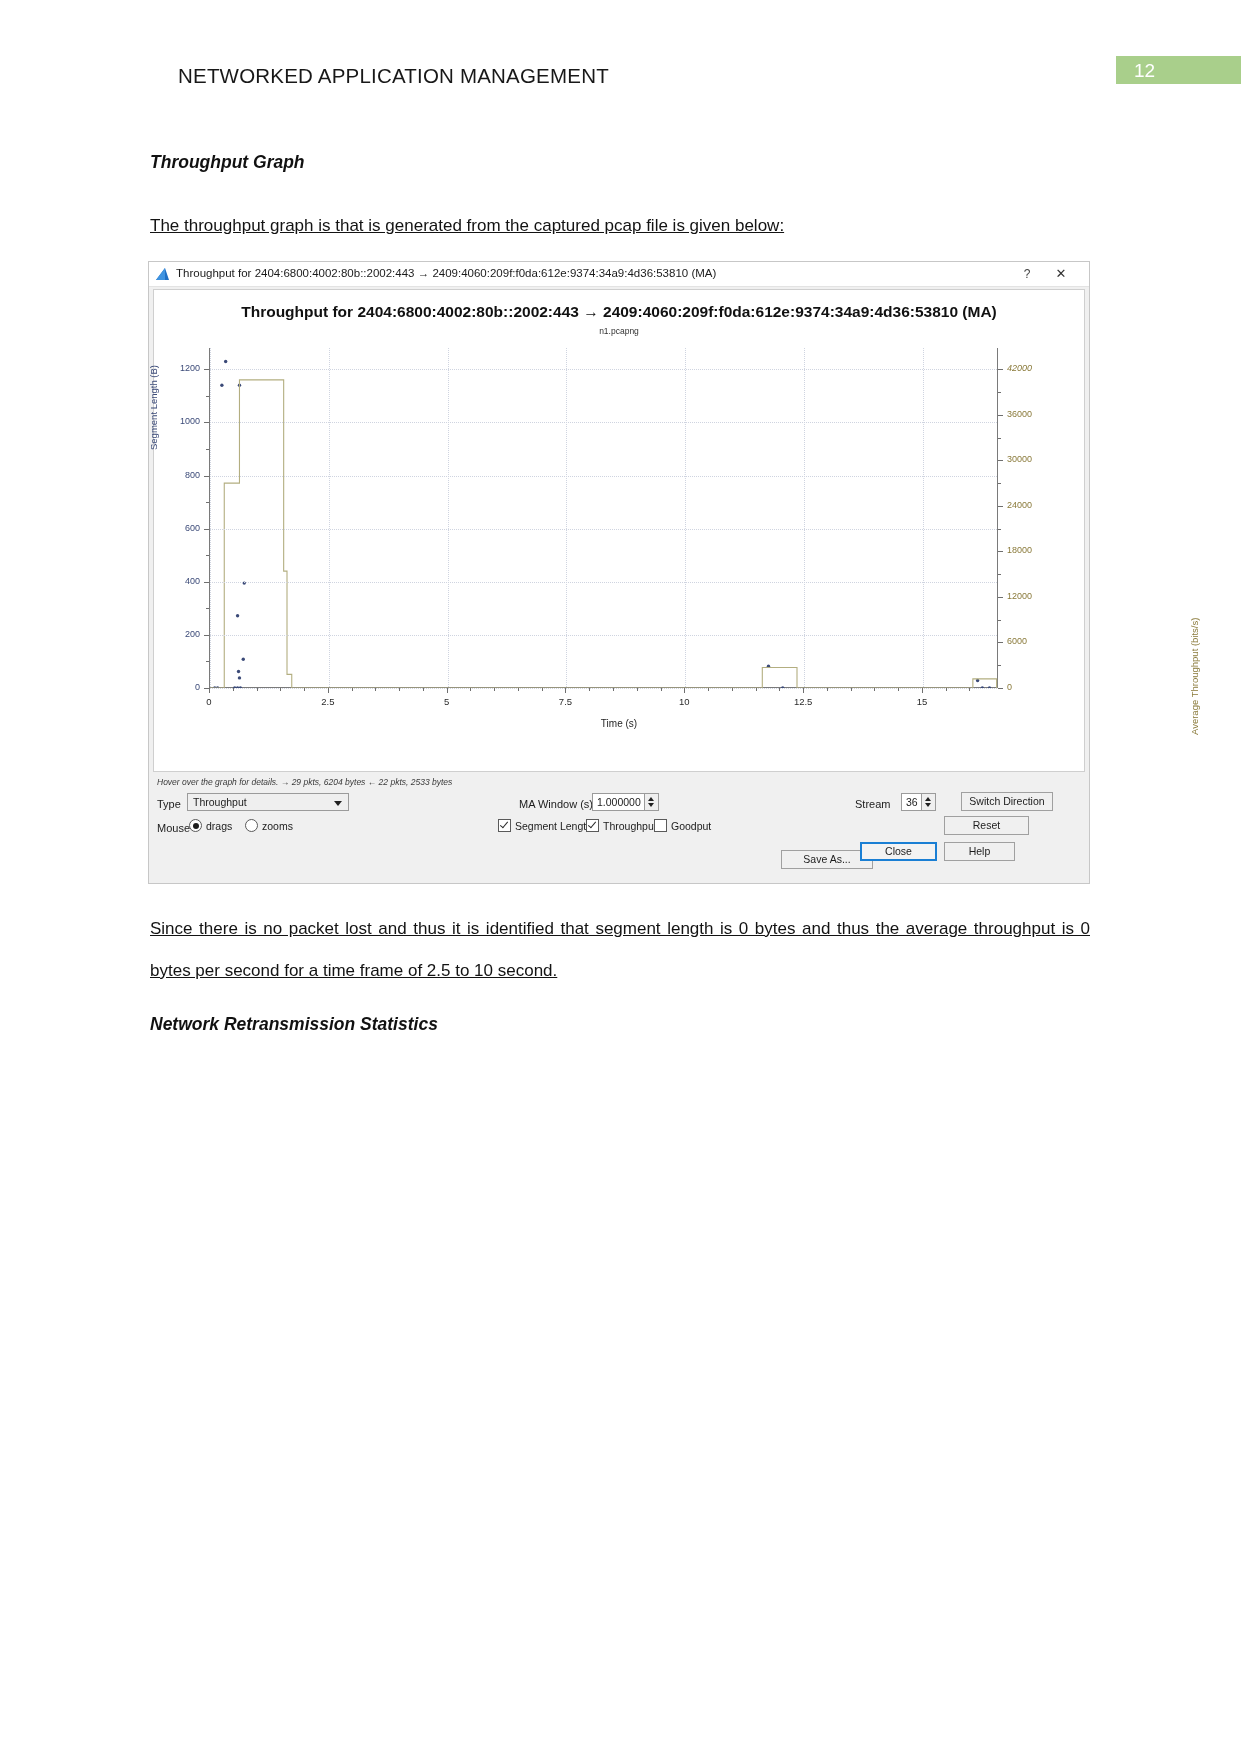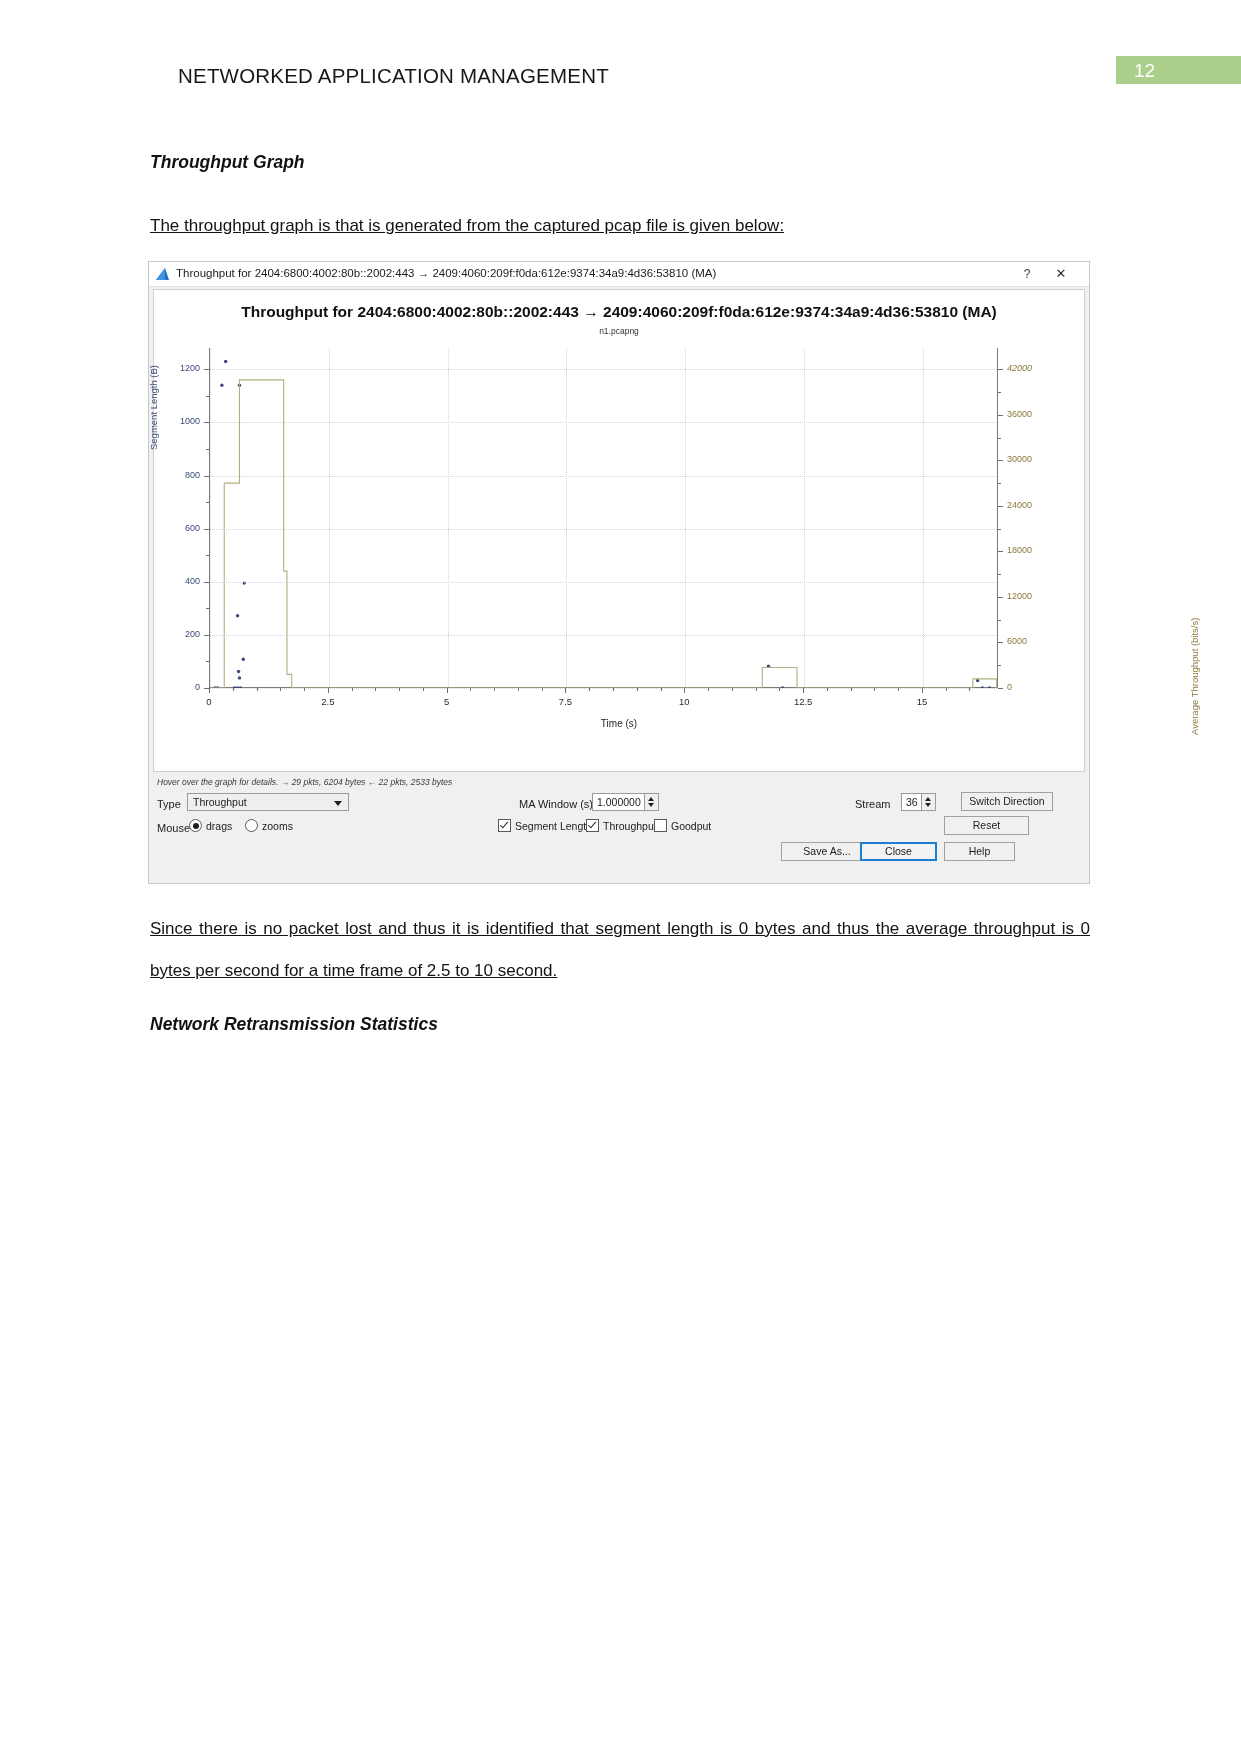--- a/index.html
+++ b/index.html
@@ -571,21 +571,21 @@
       <span class="check-box on"></span><span>Throughput</span>
     </div>
     <div class="check-wrap" style="left:505px; top:2px;">
       <span class="check-box"></span><span>Goodput</span>
     </div>
 
     <div class="btn" style="left:795px; top:0px; width:85px;">Reset</div>
   </div>
 
   <div class="ctl-row" style="top:580px;">
-    <div class="btn" style="left:632px; top:0px; width:92px;text-align:center;">Save As...</div>
+    <div class="btn" style="left:632px; top:8px; width:92px;text-align:center;">Save As...</div>
     <div class="btn focused" style="left:711px; top:0px; width:77px;">Close</div>
     <div class="btn" style="left:795px; top:0px; width:71px;">Help</div>
   </div>
 </div>
 
 <div class="doc-para" id="para-conclusion">Since there is no packet lost and thus it is identified that segment length is 0 bytes and thus the average throughput is 0 bytes per second for a time frame of 2.5 to 10 second.</div>
 
 <div class="doc-heading" id="heading-retransmission">Network Retransmission Statistics</div>
 
 </body></html>

